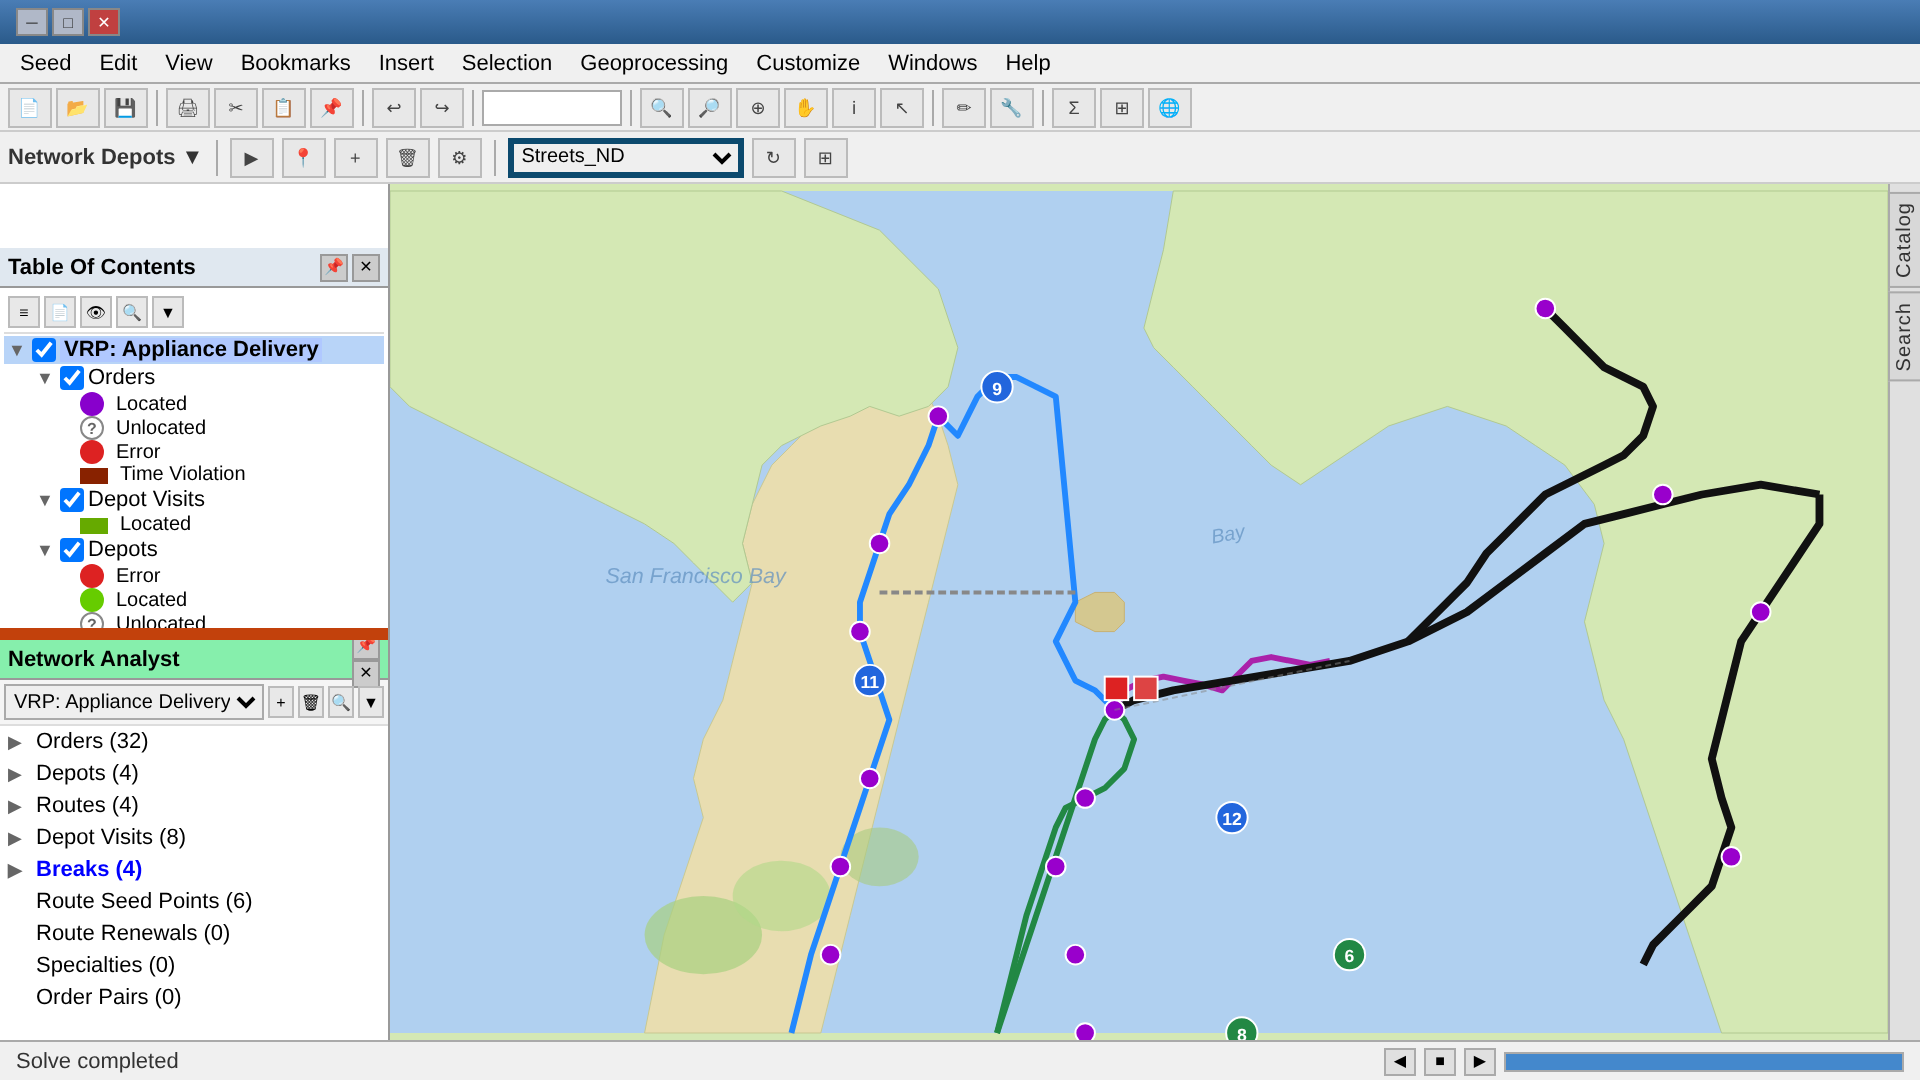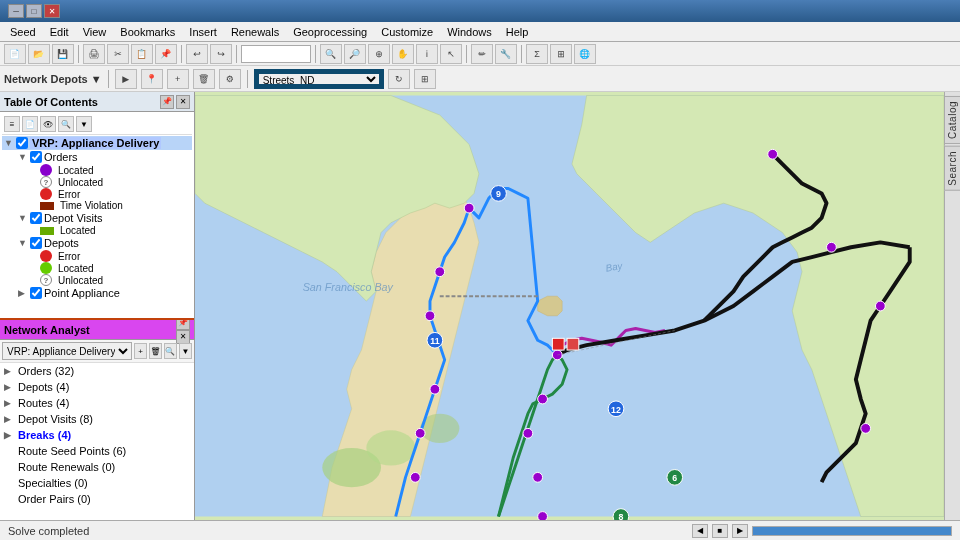--- a/index.html
+++ b/index.html
@@ -77,22 +77,22 @@
       background: #f0f0f0;
       border-bottom: 1px solid #ccc;
       height: 26px;
       display: flex;
       align-items: center;
       padding: 0 4px;
       gap: 4px;
     }
     .na-label { font-size: 11px; font-weight: bold; color: #333; }
     .streets-select {
-      width: 130px; height: 20px;
-      border: 5px solid #0c4a6e;
+      width: 118px; height: 20px;
+      border: 3px solid #0c4a6e;
       font-size: 10px;
     }
 
     
     #main-layout {
       display: flex;
       height: calc(540px - 22px - 20px - 24px - 26px - 20px);
     }
 
     
@@ -101,21 +101,22 @@
       display: flex;
       flex-direction: column;
       border-right: 1px solid #999;
       background: white;
     }
 
     
     #toc {
       flex: 1;
       overflow: hidden;
-      border-bottom: 2px solid #c2410c;
+      border-bottom: 6px solid #c2410c;
+      margin-top: 32px;
     }
     #toc-header {
       background: #e0e8f0;
       border-bottom: 1px solid #999;
       height: 20px;
       display: flex;
       align-items: center;
       padding: 0 4px;
       justify-content: space-between;
     }
@@ -169,21 +170,21 @@
       display: flex; align-items: center; justify-content: center;
       font-size: 8px; font-weight: bold; color: #666;
     }
 
     
     #na-panel {
       height: 200px;
       overflow: hidden;
     }
     #na-panel-header {
-      background: #d946ef;
+      background: #86efac;
       border-bottom: 1px solid #999;
       height: 20px;
       display: flex;
       align-items: center;
       padding: 0 4px;
       justify-content: space-between;
     }
     .na-panel-title { font-weight: bold; font-size: 11px; }
     #na-panel-content { overflow-y: auto; height: calc(100% - 48px); }
     #na-panel-toolbar {
@@ -292,21 +293,21 @@
     <div class="win-btn close">✕</div>
   </div>
 </div>
 
 <div id="menu-bar">
   <span class="menu-item">Seed</span>
   <span class="menu-item">Edit</span>
   <span class="menu-item">View</span>
   <span class="menu-item">Bookmarks</span>
   <span class="menu-item">Insert</span>
-  <span class="menu-item">Renewals</span>
+  <span class="menu-item">Selection</span>
   <span class="menu-item">Geoprocessing</span>
   <span class="menu-item">Customize</span>
   <span class="menu-item">Windows</span>
   <span class="menu-item">Help</span>
 </div>
 
 <div class="toolbar-row">
   <div class="tb-btn">📄</div>
   <div class="tb-btn">📂</div>
   <div class="tb-btn">💾</div>

